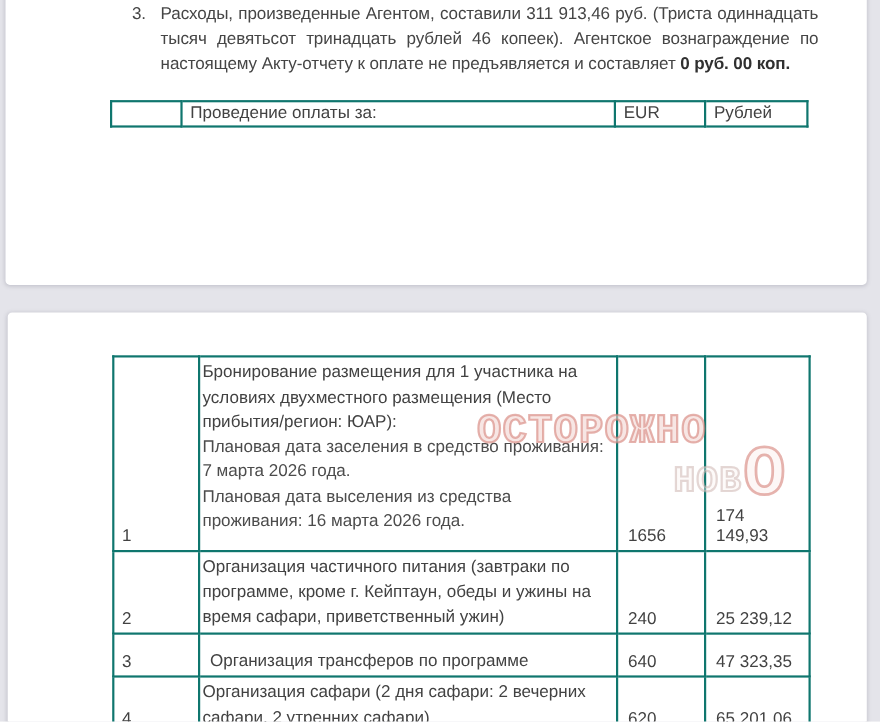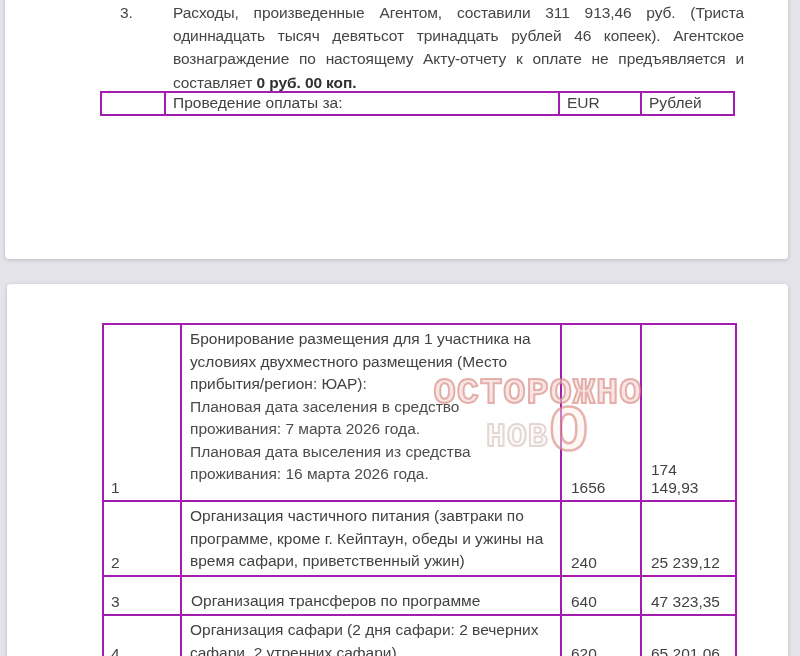--- a/index.html
+++ b/index.html
@@ -20,33 +20,33 @@
   #page2 { left:7px; top:284px; width:781px; height:386px; }
 
   
   .para {
     position:absolute; left:115px; top:11px; width:624px;
     display:flex;
     font-size:15.5px; line-height:23.2px; letter-spacing:-0.1px;
     color:#454545;
   }
   .para-num { width:26px; flex:0 0 26px; }
-  .para-text { flex:1; text-align:justify;margin-left:27px; }
+  .para-text { flex:1; text-align:justify; }
   .para-text b { color:#303030; }
 
   
   table { border-collapse:collapse; table-layout:fixed; position:absolute; }
-  td { border:2px solid #a21caf; font-size:15.5px; color:#424242; overflow:hidden; }
+  td { border:2px solid #0f766e; font-size:15.5px; color:#424242; overflow:hidden; }
 
   #payment-table { left:95px; top:101px; width:633px; }
   #payment-table td { padding:1px 7px 2px; height:22px; vertical-align:middle; }
 
   #services-table { left:95px; top:39px; width:633px; }
   #services-table td.num-cell  { vertical-align:bottom; padding:1px 7px 3px; }
-  #services-table td.desc-cell { vertical-align:top; padding:3px 8px 2px; line-height:22.5px; }
+  #services-table td.desc-cell { vertical-align:top; padding:3px 2px 2px; line-height:22.5px; }
   #services-table td.desc-mid  { vertical-align:middle; padding:13px 9px 2px; line-height:22.5px; }
   #services-table td.val-cell  { vertical-align:bottom; padding:10px 9px 3px; }
   .row-1 { height:177px; }
   .row-2 { height:66px; }
   .row-3 { height:25px; }
   .row-4 { height:48px; }
   .it { color:#4c4c4c; }
 
   
   .watermark {
@@ -54,21 +54,21 @@
     text-align:center; pointer-events:none; z-index:6;
     font-family:Liberation Mono, monospace; font-weight:700;
   }
   .wm-line1 {
     font-size:37px; line-height:36px; letter-spacing:1px;
     color:rgba(250,238,236,0.45);
     -webkit-text-stroke:2px rgba(213,130,122,0.60);
     text-shadow:0 0 1px rgba(213,130,122,0.25);
   }
   .wm-line2 {
-    display:flex; align-items:center; justify-content:center;
+    display:flex; align-items:center; justify-content:flex-end;
     margin-top:0px;
     font-size:33px; line-height:34px; letter-spacing:1px;
     color:rgba(249,242,241,0.40);
     -webkit-text-stroke:2px rgba(206,182,178,0.55);
   }
   .wm-big-o {
     font-size:64px; line-height:54px;
     position:relative; top:-5px; margin:0 1px;
     -webkit-text-stroke:2.5px rgba(213,130,122,0.60);
     color:rgba(250,238,236,0.45);

